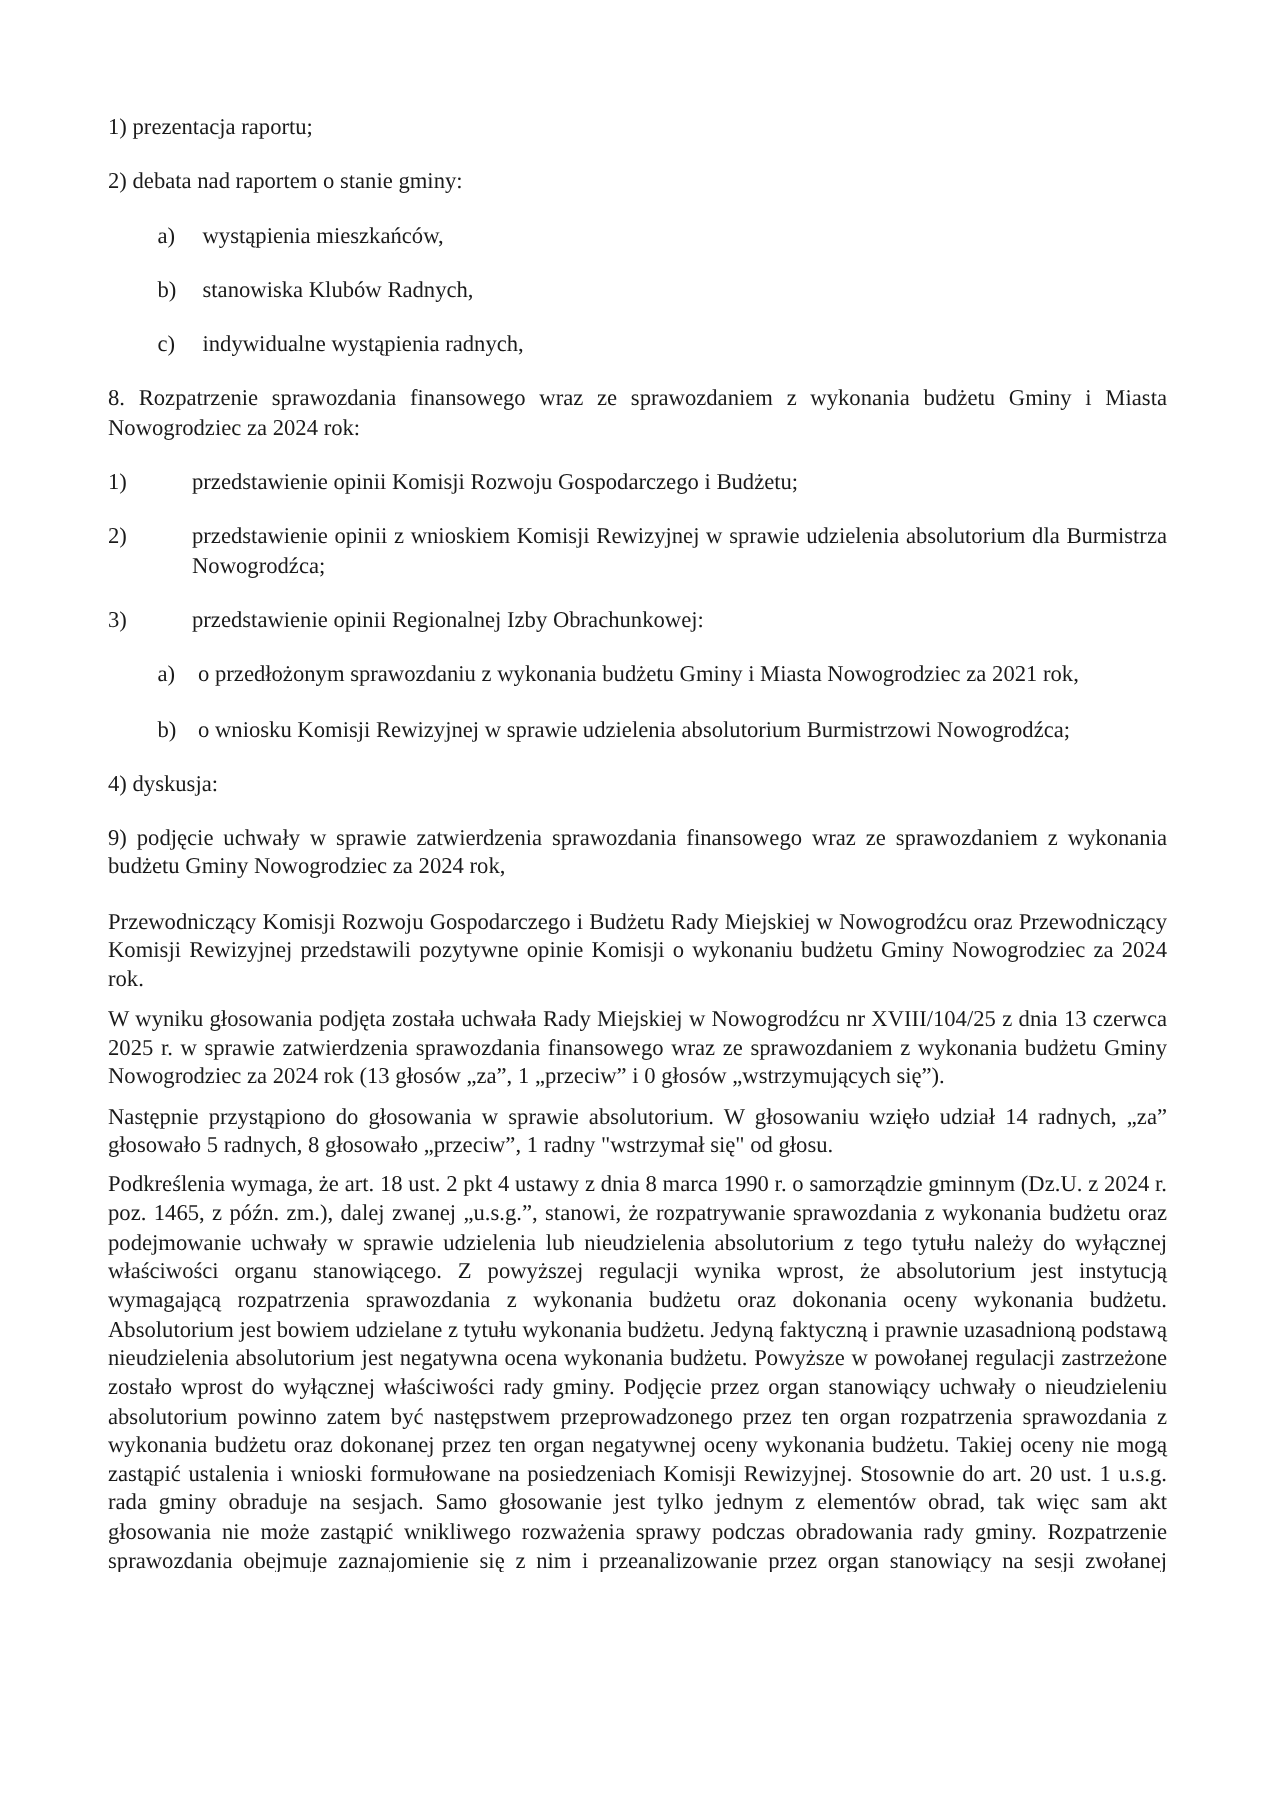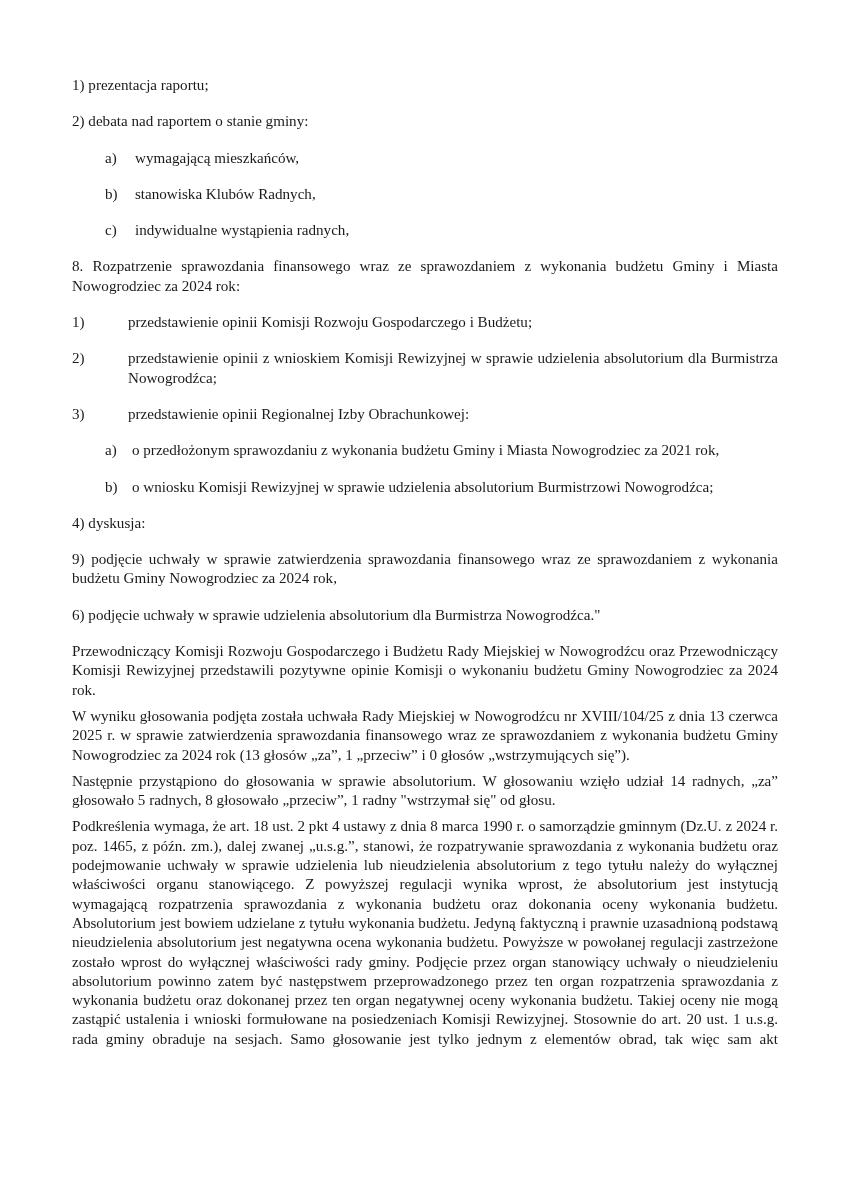--- a/index.html
+++ b/index.html
@@ -99,21 +99,21 @@
 
 <div class="page">
   <div class="content">
 
     <p class="para num-inline">1) prezentacja raportu;</p>
 
     <p class="para num-inline">2) debata nad raportem o stanie gminy:</p>
 
     <div class="row lvl2">
       <span class="marker">a)</span>
-      <span class="body">wymagającą mieszkańców,</span>
+      <span class="body">wystąpienia mieszkańców,</span>
     </div>
 
     <div class="row lvl2">
       <span class="marker">b)</span>
       <span class="body">stanowiska Klubów Radnych,</span>
     </div>
 
     <div class="row lvl2">
       <span class="marker">c)</span>
       <span class="body">indywidualne wystąpienia radnych,</span>
@@ -144,21 +144,20 @@
 
     <div class="row lvl2b">
       <span class="marker">b)</span>
       <span class="body">o wniosku Komisji Rewizyjnej w sprawie udzielenia absolutorium Burmistrzowi Nowogrodźca;</span>
     </div>
 
     <p class="para num-inline">4) dyskusja:</p>
 
     <p class="para num-inline">9) podjęcie uchwały w sprawie zatwierdzenia sprawozdania finansowego wraz ze sprawozdaniem z wykonania budżetu Gminy Nowogrodziec za 2024 rok,</p>
 
-    <p class="para num-inline">6) podjęcie uchwały w sprawie udzielenia absolutorium dla Burmistrza Nowogrodźca."</p>
 
     <p class="para prose">Przewodniczący Komisji Rozwoju Gospodarczego i Budżetu Rady Miejskiej w Nowogrodźcu oraz Przewodniczący Komisji Rewizyjnej przedstawili pozytywne opinie Komisji o wykonaniu budżetu Gminy Nowogrodziec za 2024 rok.</p>
 
     <p class="para prose">W wyniku głosowania podjęta została uchwała Rady Miejskiej w Nowogrodźcu nr XVIII/104/25 z dnia 13 czerwca 2025 r. w sprawie zatwierdzenia sprawozdania finansowego wraz ze sprawozdaniem z wykonania budżetu Gminy Nowogrodziec za 2024 rok (13 głosów „za”, 1 „przeciw” i 0 głosów „wstrzymujących się”).</p>
 
     <p class="para prose gap-before">Następnie przystąpiono do głosowania w sprawie absolutorium. W głosowaniu wzięło udział 14 radnych, „za” głosowało 5 radnych, 8 głosowało „przeciw”, 1 radny "wstrzymał się" od głosu.</p>
 
     <p class="para prose">Podkreślenia wymaga, że art. 18 ust. 2 pkt 4 ustawy z dnia 8 marca 1990 r. o samorządzie gminnym (Dz.U. z 2024 r. poz. 1465, z późn. zm.), dalej zwanej „u.s.g.”, stanowi, że rozpatrywanie sprawozdania z wykonania budżetu oraz podejmowanie uchwały w sprawie udzielenia lub nieudzielenia absolutorium z tego tytułu należy do wyłącznej właściwości organu stanowiącego. Z powyższej regulacji wynika wprost, że absolutorium jest instytucją wymagającą rozpatrzenia sprawozdania z wykonania budżetu oraz dokonania oceny wykonania budżetu. Absolutorium jest bowiem udzielane z tytułu wykonania budżetu. Jedyną faktyczną i prawnie uzasadnioną podstawą nieudzielenia absolutorium jest negatywna ocena wykonania budżetu. Powyższe w powołanej regulacji zastrzeżone zostało wprost do wyłącznej właściwości rady gminy. Podjęcie przez organ stanowiący uchwały o nieudzieleniu absolutorium powinno zatem być następstwem przeprowadzonego przez ten organ rozpatrzenia sprawozdania z wykonania budżetu oraz dokonanej przez ten organ negatywnej oceny wykonania budżetu. Takiej oceny nie mogą zastąpić ustalenia i wnioski formułowane na posiedzeniach Komisji Rewizyjnej. Stosownie do art. 20 ust. 1 u.s.g. rada gminy obraduje na sesjach. Samo głosowanie jest tylko jednym z elementów obrad, tak więc sam akt głosowania nie może zastąpić wnikliwego rozważenia sprawy podczas obradowania rady gminy. Rozpatrzenie sprawozdania obejmuje zaznajomienie się z nim i przeanalizowanie przez organ stanowiący na sesji zwołanej specjalnie w tym celu.</p>
 
     <p class="para">Rozpatrzenie sprawozdania z wykonania budżetu i dokonanie przez organ stanowiący jednostki samorządu terytorialnego oceny wykonania budżetu jest kluczowe dla instytucji absolutorium, co wynika wprost z art. 18</p>

